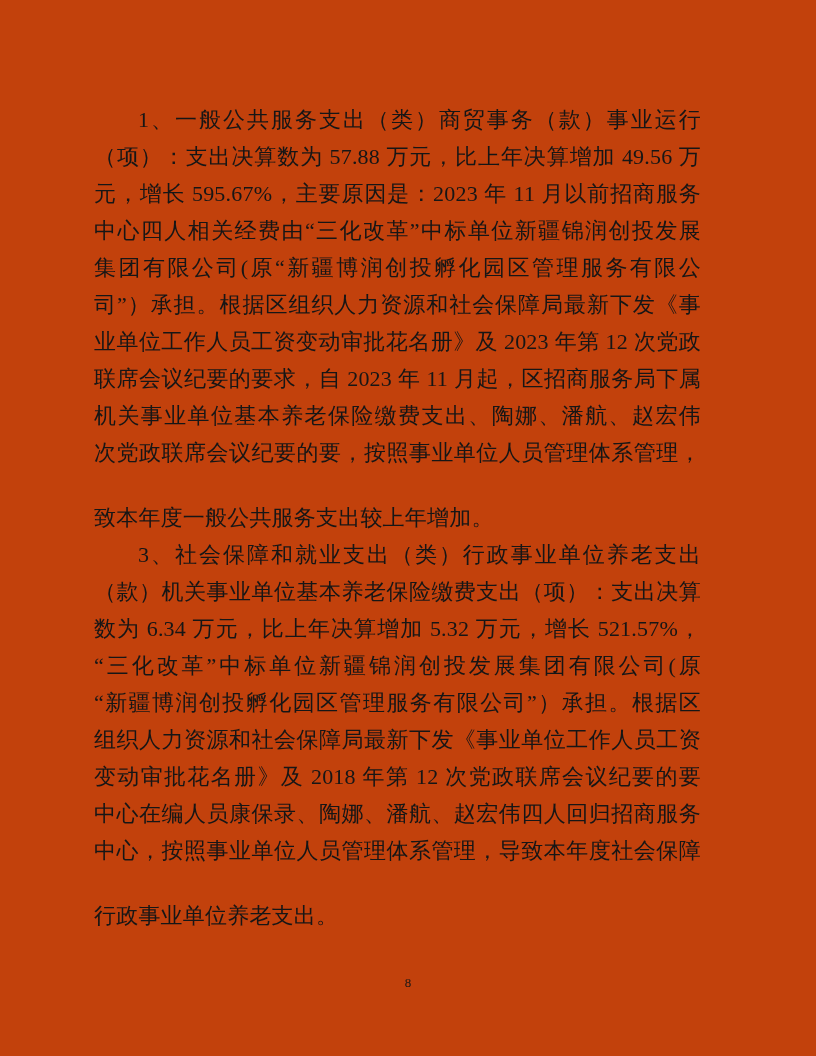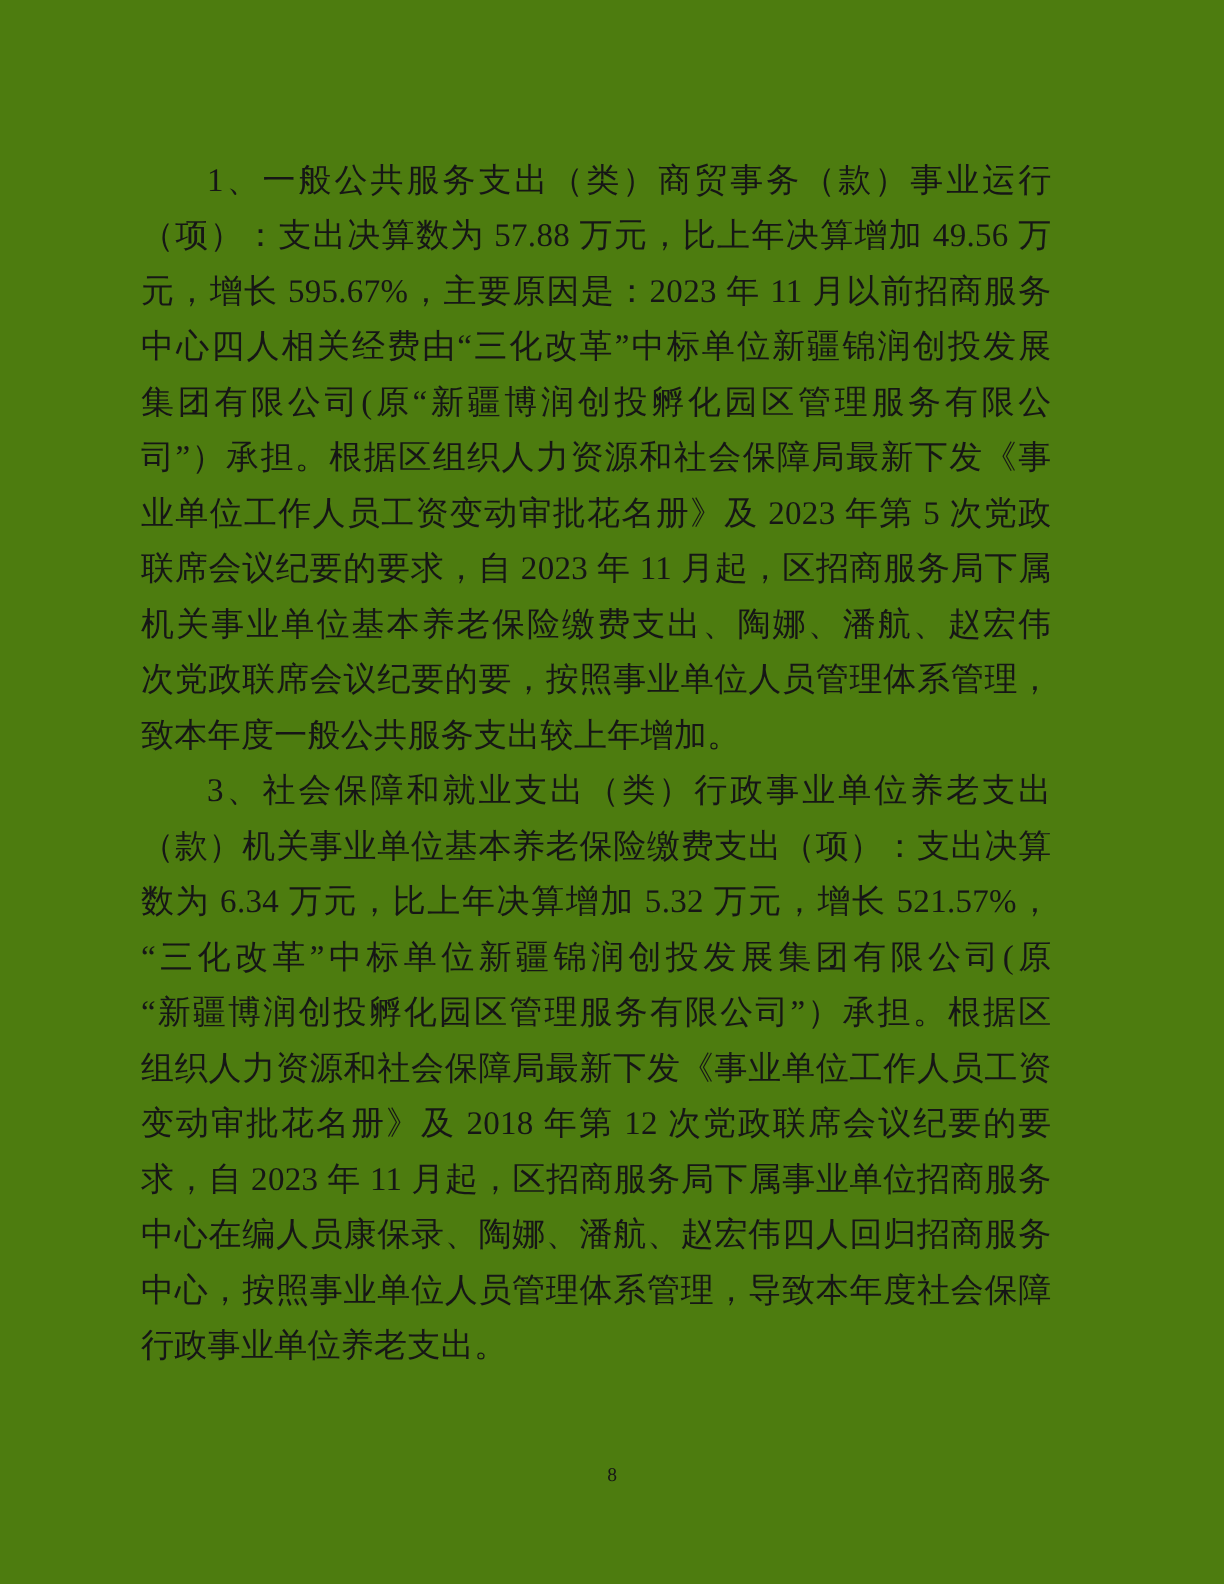--- a/index.html
+++ b/index.html
@@ -4,21 +4,21 @@
 <style>
   html, body {
     margin: 0;
     padding: 0;
     background: #ffffff;
   }
   .page {
     position: relative;
     width: 816px;
     height: 1056px;
-    background: #4d7c0f;
+    background: #c2410c;
     overflow: hidden;
     font-family: "Liberation Serif", "DejaVu Serif", serif;
     color: #161616;
   }
   .text-block {
     position: absolute;
     left: 94px;
     top: 101px;
     width: 607px;
   }
@@ -34,20 +34,21 @@
     text-align: justify;
     text-align-last: justify;
     text-justify: inter-character;
     letter-spacing: 0.2px;
   }
   .line.para-first {
     text-indent: 44px;
   }
   .line.para-last {
     text-align-last: left;
+    margin-top: 28px;
   }
   .page-footer {
     position: absolute;
     left: 0;
     top: 975px;
     width: 816px;
     text-align: center;
     font-size: 13px;
     line-height: 16px;
     color: #161616;
@@ -60,36 +61,35 @@
 
   <div class="text-block">
 
     <div class="paragraph">
       <div class="line para-first">1、一般公共服务支出（类）商贸事务（款）事业运行</div>
       <div class="line">（项）：支出决算数为 57.88 万元，比上年决算增加 49.56 万</div>
       <div class="line">元，增长 595.67%，主要原因是：2023 年 11 月以前招商服务</div>
       <div class="line">中心四人相关经费由“三化改革”中标单位新疆锦润创投发展</div>
       <div class="line">集团有限公司(原“新疆博润创投孵化园区管理服务有限公</div>
       <div class="line">司”）承担。根据区组织人力资源和社会保障局最新下发《事</div>
-      <div class="line">业单位工作人员工资变动审批花名册》及 2023 年第 5 次党政</div>
+      <div class="line">业单位工作人员工资变动审批花名册》及 2023 年第 12 次党政</div>
       <div class="line">联席会议纪要的要求，自 2023 年 11 月起，区招商服务局下属</div>
       <div class="line">机关事业单位基本养老保险缴费支出、陶娜、潘航、赵宏伟</div>
       <div class="line">次党政联席会议纪要的要，按照事业单位人员管理体系管理，导</div>
       <div class="line para-last">致本年度一般公共服务支出较上年增加。</div>
     </div>
 
     <div class="paragraph">
       <div class="line para-first">3、社会保障和就业支出（类）行政事业单位养老支出</div>
       <div class="line">（款）机关事业单位基本养老保险缴费支出（项）：支出决算</div>
       <div class="line">数为 6.34 万元，比上年决算增加 5.32 万元，增长 521.57%，</div>
       <div class="line">“三化改革”中标单位新疆锦润创投发展集团有限公司(原</div>
       <div class="line">“新疆博润创投孵化园区管理服务有限公司”）承担。根据区</div>
       <div class="line">组织人力资源和社会保障局最新下发《事业单位工作人员工资</div>
       <div class="line">变动审批花名册》及 2018 年第 12 次党政联席会议纪要的要</div>
-      <div class="line">求，自 2023 年 11 月起，区招商服务局下属事业单位招商服务</div>
       <div class="line">中心在编人员康保录、陶娜、潘航、赵宏伟四人回归招商服务</div>
       <div class="line">中心，按照事业单位人员管理体系管理，导致本年度社会保障</div>
       <div class="line para-last">行政事业单位养老支出。</div>
     </div>
 
   </div>
 
   <div class="page-footer">8</div>
 
 </div>

